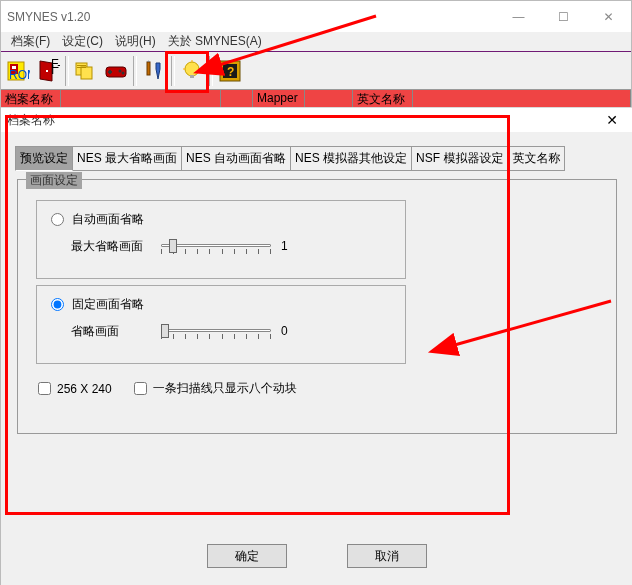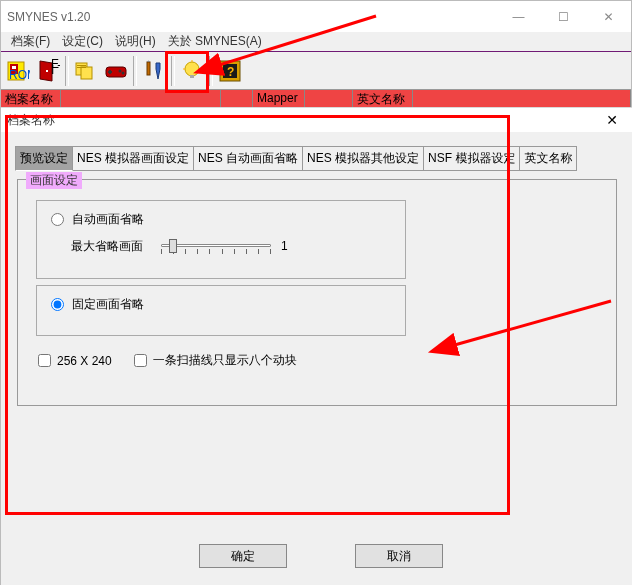--- a/index.html
+++ b/index.html
@@ -29,40 +29,40 @@
 .dlg-title { flex: 1; color: #333; }
 .dlg-close { width: 30px; height: 20px; display: flex; align-items: center; justify-content: center; cursor: pointer; font-size: 14px; }
 
 .dlg-body { padding: 14px; position: relative; height: calc(100% - 24px); }
 .tabs { display: flex; gap: 0; margin-bottom: 8px; }
 .tab { padding: 3px 4px; border: 1px solid #999; border-bottom: 1px solid #fff; background: #fff; cursor: pointer; position: relative; margin-right: -1px; white-space: nowrap; }
 .tab.active { background: #a3a3a3; z-index: 2; font-style: normal; }
 .tab.inactive { background: #f0f0f0; border-bottom: 1px solid #999; }
 
 .group { border: 1px solid #999; margin: 4px 2px; padding: 14px 14px 20px 14px; position: relative; }
-.group-title { position: absolute; top: -8px; left: 8px; background: #f0abfc; padding: 0 4px; color: #333; }
+.group-title { position: absolute; top: -8px; left: 8px; background: #a3a3a3; padding: 0 4px; color: #333; }
 
 .radio-block { border: 1px solid #aaa; margin: 6px 4px; padding: 10px 14px 14px 14px; width: 370px; }
 .radio-row { display: flex; align-items: center; margin-bottom: 8px; }
 .radio-row input[type=radio] { margin-right: 8px; }
 .label-col { width: 110px; text-align: left; padding-left: 20px; }
 .slider-wrap { display: flex; align-items: center; }
 .slider { width: 110px; height: 20px; position: relative; display: inline-block; }
 .slider-track { position: absolute; top: 8px; left: 0; right: 0; height: 3px; background: #fff; border: 1px solid #888; border-radius: 1px; }
 .slider-ticks { position: absolute; top: 13px; left: 0; right: 0; height: 5px; display: flex; justify-content: space-between; }
 .slider-ticks span { width: 1px; height: 5px; background: #666; }
 .slider-thumb { position: absolute; top: 3px; width: 8px; height: 14px; background: #ddd; border: 1px solid #666; }
 .slider-val { margin-left: 10px; }
 
 .check-row { display: flex; gap: 22px; margin: 16px 6px; align-items: center; }
 .check-row label { display: flex; align-items: center; gap: 6px; cursor: pointer; }
 .check-row input[type=checkbox] { width: 13px; height: 13px; }
 
 .dlg-buttons { position: absolute; bottom: 18px; left: 0; right: 0; display: flex; justify-content: center; gap: 60px; }
-.dlg-btn { width: 88px; height: 24px; background: #e1e1e1; border: 1px solid #888; cursor: pointer; margin-left: 8px; }
+.dlg-btn { width: 80px; height: 24px; background: #e1e1e1; border: 1px solid #888; cursor: pointer; }
 
 
 .ann-box { position: absolute; border: 3px solid #ff0000; pointer-events: none; }
 .arrow { position: absolute; pointer-events: none; }
 .arrow svg { overflow: visible; }
 
 
 .tb-btn svg { width: 24px; height: 24px; }
 </style>
 </head>
@@ -161,21 +161,21 @@
 
   <div class="dialog">
     <div class="dlg-titlebar">
       <div class="dlg-title">档案名称</div>
       <div class="dlg-close">✕</div>
     </div>
     <div class="dlg-body">
 
       <div class="tabs">
         <div class="tab active">预览设定</div>
-        <div class="tab inactive">NES 模拟器画面设定</div>
+        <div class="tab inactive">NES 最大省略画面</div>
         <div class="tab inactive">NES 自动画面省略</div>
         <div class="tab inactive">NES 模拟器其他设定</div>
         <div class="tab inactive">NSF 模拟器设定</div>
         <div class="tab inactive">英文名称</div>
       </div>
 
       <div class="group">
         <div class="group-title">画面设定</div>
 
         <div class="radio-block">
@@ -204,20 +204,42 @@
               </div>
               <span class="slider-val">1</span>
             </div>
           </div>
         </div>
 
         <div class="radio-block">
           <div class="radio-row">
             <input type="radio" name="skipmode" checked="" style="">
             <span>固定画面省略</span>
+          </div>
+          <div class="radio-row">
+            <span class="label-col">省略画面</span>
+            <div class="slider-wrap">
+              <div class="slider">
+                <div class="slider-track"></div>
+                <div class="slider-ticks">
+                    <span></span>
+                    <span></span>
+                    <span></span>
+                    <span></span>
+                    <span></span>
+                    <span></span>
+                    <span></span>
+                    <span></span>
+                    <span></span>
+                    <span></span>
+                  </div>
+                <div class="slider-thumb" style="left:0"></div>
+              </div>
+              <span class="slider-val">0</span>
+            </div>
           </div>
         </div>
 
         <div class="check-row">
           <label>
             <input type="checkbox" style="">
             <span>256 X 240</span>
           </label>
           <label>
             <input type="checkbox" style="">

